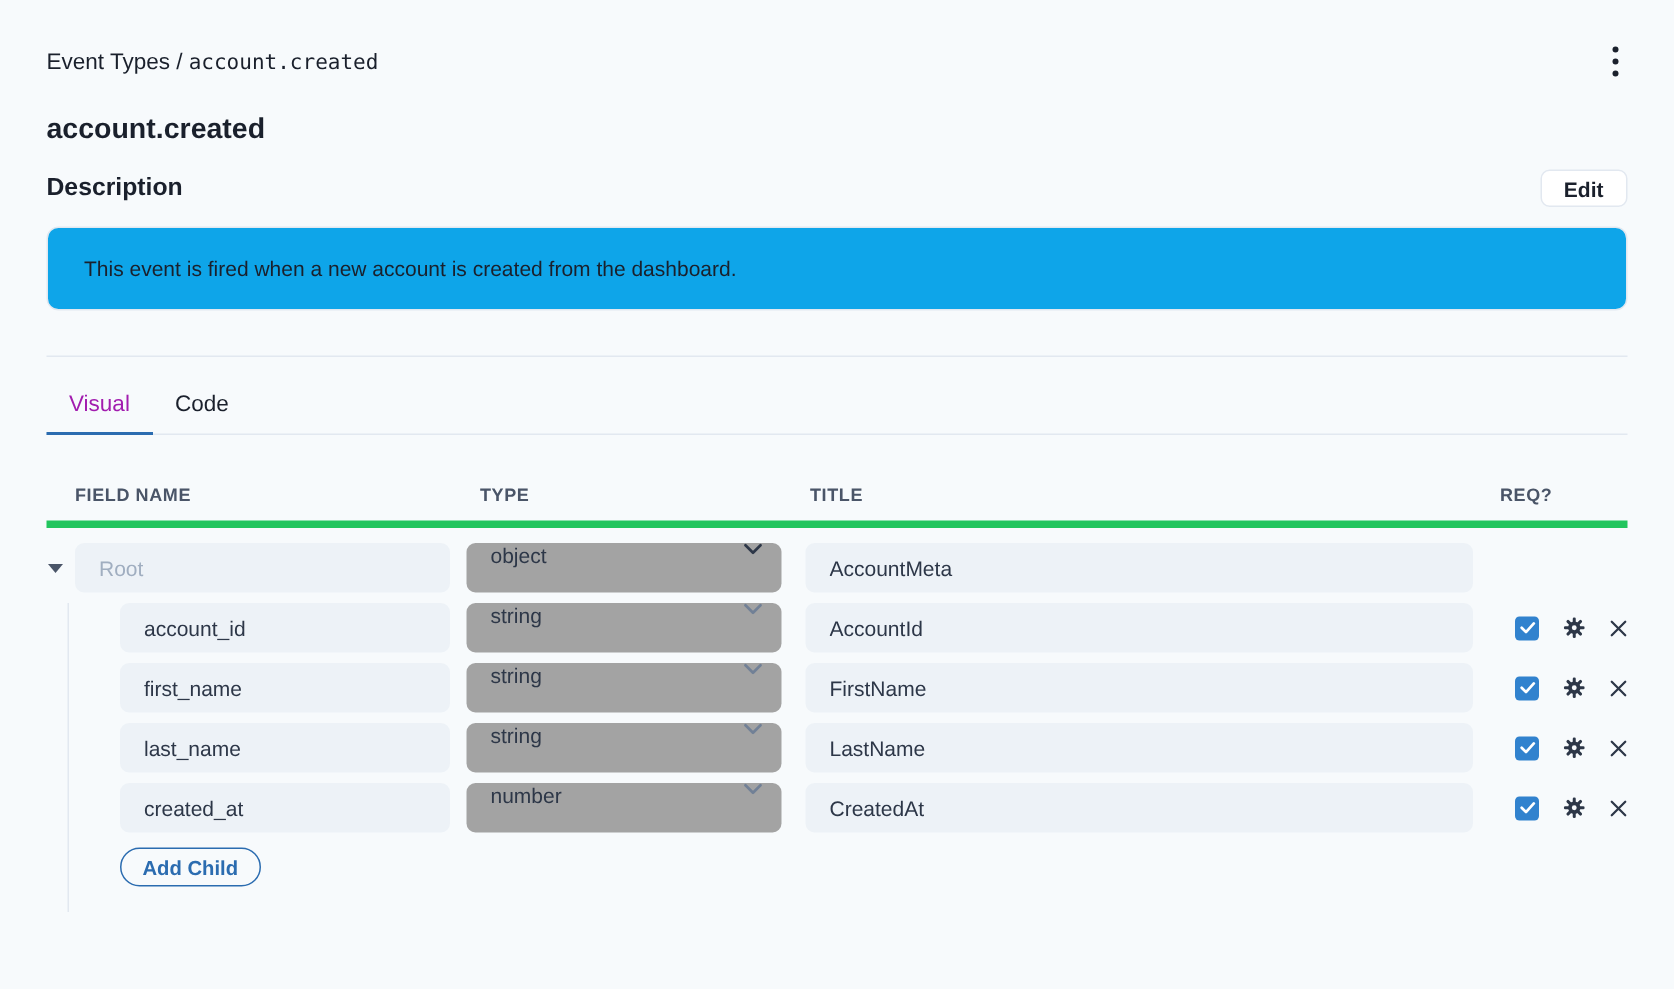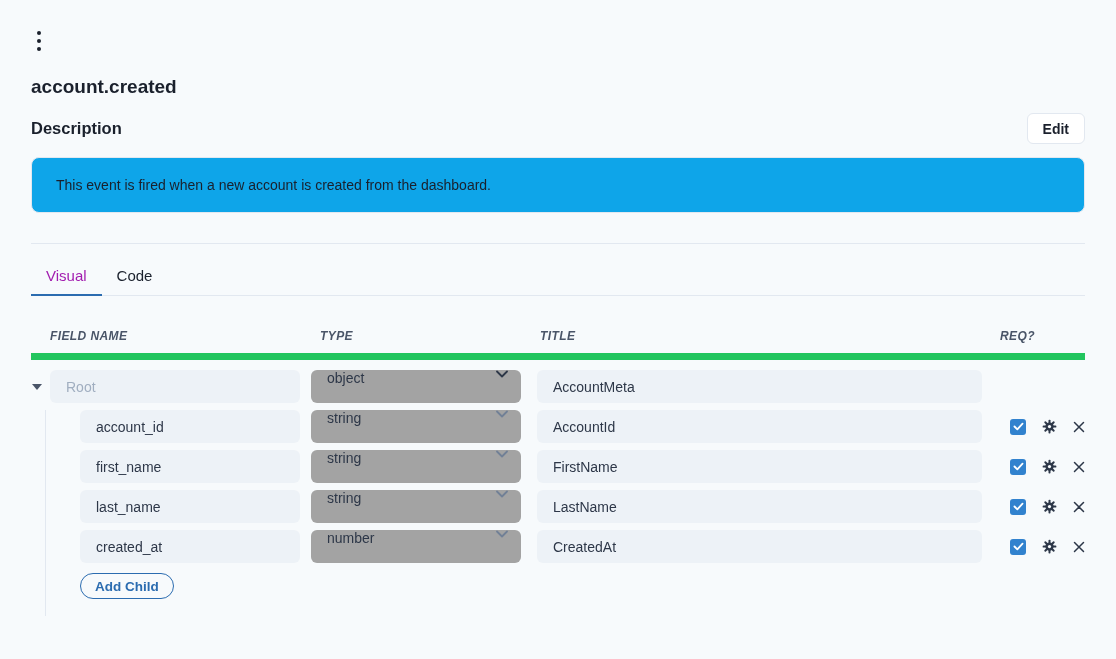--- a/index.html
+++ b/index.html
@@ -17,42 +17,42 @@
   .breadcrumb .mono { font-family: "DejaVu Sans Mono", "Liberation Mono", monospace; font-size: 14px; }
   .kebab { display: flex; flex-direction: column; gap: 4px; padding: 4px 6px; cursor: pointer; }
   .kebab i { width: 4px; height: 4px; border-radius: 50%; background: #1a202c; display: block; }
 
   .page-title { margin-top: 21px; font-size: 19px; font-weight: 700; }
 
   
   .section-head { display: flex; justify-content: space-between; align-items: center; margin-top: 15px; gap: 48px; }
   .section-title { font-size: 16.5px; font-weight: 700; }
   .btn { border: none; border-radius: 6px; font-family: inherit; font-size: 14px; font-weight: 600; cursor: pointer; }
-  .btn-edit { background: #ffffff; border: 1px solid #e2e8f0; color: #1a202c; height: 31px; padding: 0 15px; }
+  .btn-edit { background: #ffffff; border: 1px solid #e2e8f0; color: #1a202c; height: 25px; padding: 0 15px; }
   .desc-card {
     margin-top: 13px; height: 56px; background: #0ea5e9;
     border: 1px solid #e2e8f0; border-radius: 8px;
     display: flex; align-items: center; padding: 0 24px; font-size: 14px;
   }
   .divider { margin-top: 30px; border-top: 1px solid #e2e8f0; height: 0; }
 
   
   .schema-head { display: flex; justify-content: space-between; align-items: center; margin-top: 26px; }
   .schema-actions { display: flex; gap: 10px; }
   .btn-cancel { background: #edf2f7; color: #1a202c; height: 32px; padding: 0 16px; font-size: 14.5px; }
   .btn-save { background: #3182ce; color: #ffffff; height: 32px; padding: 0 16px; font-size: 14.5px; }
 
   
   .tabs { display: flex; margin-top: 14px; border-bottom: 1px solid #e2e8f0; }
   .tab { padding: 9px 15px 10px; font-size: 15px; cursor: pointer; border-bottom: 2px solid transparent; margin-bottom: -1px; }
   .tab.active { color: #a21caf; border-bottom-color: #2b6cb0; font-weight: 400; }
 
   
   .grid-row { display: grid; grid-template-columns: 19px 250px 11px 210px 16px 445px 1fr; align-items: center; }
-  .thead { margin-top: 33px; padding-bottom: 10px; border-bottom: 7px solid #22c55e; font-style: italic; }
+  .thead { margin-top: 33px; padding-bottom: 10px; border-bottom: 5px solid #22c55e; }
   .th { font-size: 12px; font-weight: 700; color: #4a5568; letter-spacing: 0.4px; text-transform: uppercase; }
   .th.type-h { padding-left: 9px; }
   .th.title-h { padding-left: 3px; }
   .th.req-h { padding-left: 18px; }
 
   .rows-wrap { position: relative; margin-top: 10px; padding-bottom: 17px; }
   .indent-guide { position: absolute; left: 14px; top: 40px; bottom: 0; width: 1px; background: #e2e8f0; }
 
   .trow { height: 33px; margin-bottom: 7px; }
   .caret {
@@ -83,20 +83,25 @@
     background: #f7fafc; border: 1px solid #2b6cb0; color: #2b6cb0;
     border-radius: 13px; height: 26px; padding: 0 14px; font-size: 13.5px; font-weight: 600;
   }
 </style>
 </head>
 <body>
 
 <div class="container">
 
   <div class="topbar">
+    <div class="breadcrumb">
+      <span>Event Types</span>
+      <span>/</span>
+      <span class="mono">account.created</span>
+    </div>
     <div class="kebab">
         <i></i>
         <i></i>
         <i></i>
       </div>
   </div>
 
   <div class="page-title">account.created</div>
 
   <div class="section-head">

